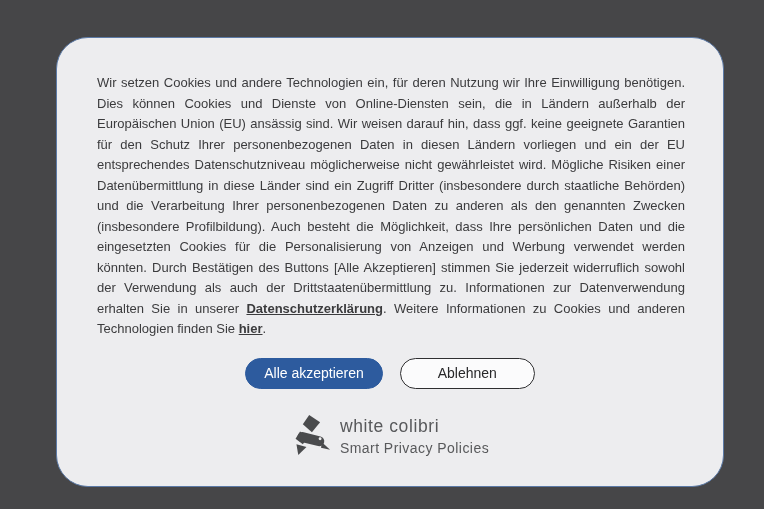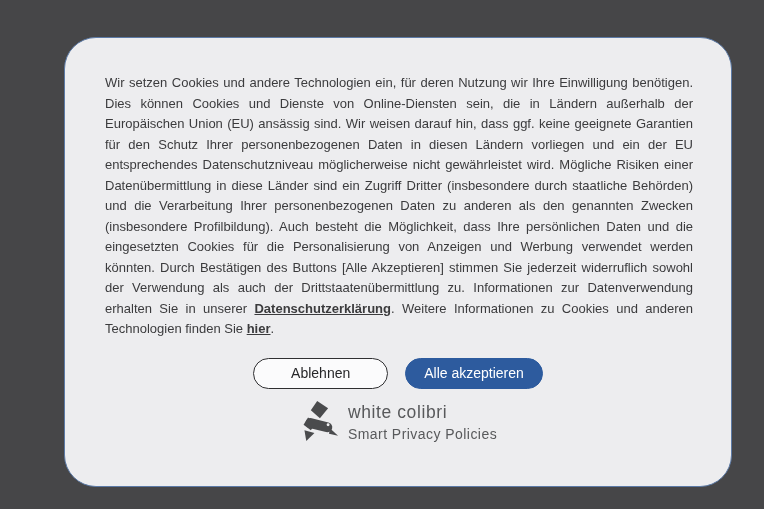--- a/index.html
+++ b/index.html
@@ -9,21 +9,21 @@
   }
   .stage {
     position: relative;
     width: 764px;
     height: 509px;
     background: #464648;
     overflow: hidden;
   }
   .dialog {
     position: absolute;
-    left: 64px;
+    left: 56px;
     top: 37px;
     width: 668px;
     height: 450px;
     box-sizing: border-box;
     background: #ededef;
     border: 1px solid #5c7aa6;
     border-radius: 32px;
     overflow: hidden;
   }
   .consent-text {
@@ -66,21 +66,21 @@
     color: #272729;
   }
   .btn-accept {
     min-width: 137px;
     box-sizing: border-box;
     background: #2d5b9e;
     border: 1.5px solid #2d5b9e;
     color: #ffffff;
   }
   .logo {
-    margin-top: 10px;
+    margin-top: 24px;
     display: flex;
     justify-content: center;
     align-items: center;
     gap: 9px;
   }
   .logo-icon svg {
     display: block;
     width: 40px;
     height: 46px;
   }
@@ -98,22 +98,22 @@
 </style>
 </head>
 <body>
 
 <div class="stage">
   <div class="dialog">
 
     <p class="consent-text"><span>Wir setzen Cookies und andere Technologien ein, für deren Nutzung wir Ihre Einwilligung benötigen. Dies können Cookies und Dienste von Online-Diensten sein, die in Ländern außerhalb der Europäischen Union (EU) ansässig sind. Wir weisen darauf hin, dass ggf. keine geeignete Garantien für den Schutz Ihrer personenbezogenen Daten in diesen Ländern vorliegen und ein der EU entsprechendes Datenschutzniveau möglicherweise nicht gewährleistet wird. Mögliche Risiken einer Datenübermittlung in diese Länder sind ein Zugriff Dritter (insbesondere durch staatliche Behörden) und die Verarbeitung Ihrer personenbezogenen Daten zu anderen als den genannten Zwecken (insbesondere Profilbildung). Auch besteht die Möglichkeit, dass Ihre persönlichen Daten und die eingesetzten Cookies für die Personalisierung von Anzeigen und Werbung verwendet werden könnten. Durch Bestätigen des Buttons [Alle Akzeptieren] stimmen Sie jederzeit widerruflich sowohl der Verwendung als auch der Drittstaatenübermittlung zu. Informationen zur Datenverwendung erhalten Sie in unserer </span><a>Datenschutzerklärung</a><span>. Weitere Informationen zu Cookies und anderen Technologien finden Sie </span><a>hier</a><span>.</span></p>
 
     <div class="btn-row">
+      <button class="btn btn-accept">Alle akzeptieren</button>
       <button class="btn btn-decline">Ablehnen</button>
-      <button class="btn btn-accept">Alle akzeptieren</button>
     </div>
 
     <div class="logo">
       <span class="logo-icon">
         <svg viewBox="0 0 44 48" xmlns="http://www.w3.org/2000/svg" aria-hidden="true">
           <g fill="#4a4b4d">
             <path d="M20 1 L32 9 L23 20 L13 11 Z"></path>
             <path d="M10 19 L19 25 L13 33 L5 27 Z"></path>
             <rect x="7" y="22" width="30" height="11" rx="5.5" transform="rotate(14 22 27)"></rect>
             <path d="M34 31 L43 39 L33 37 Z"></path>

